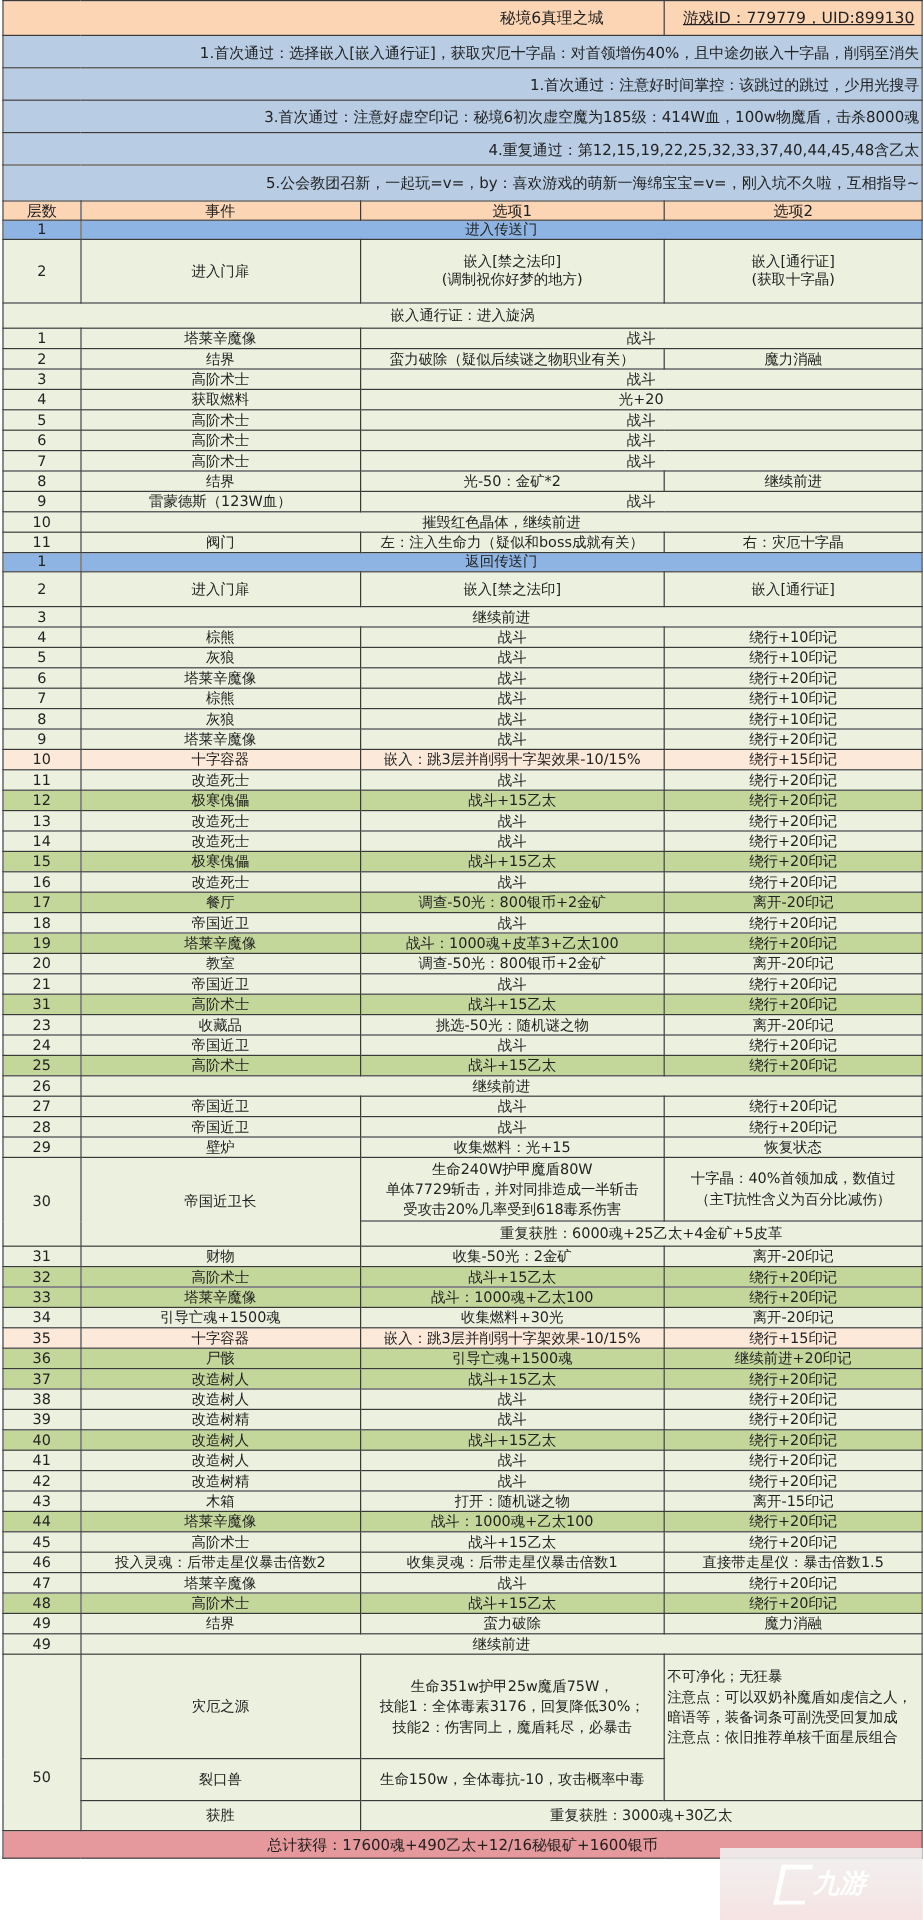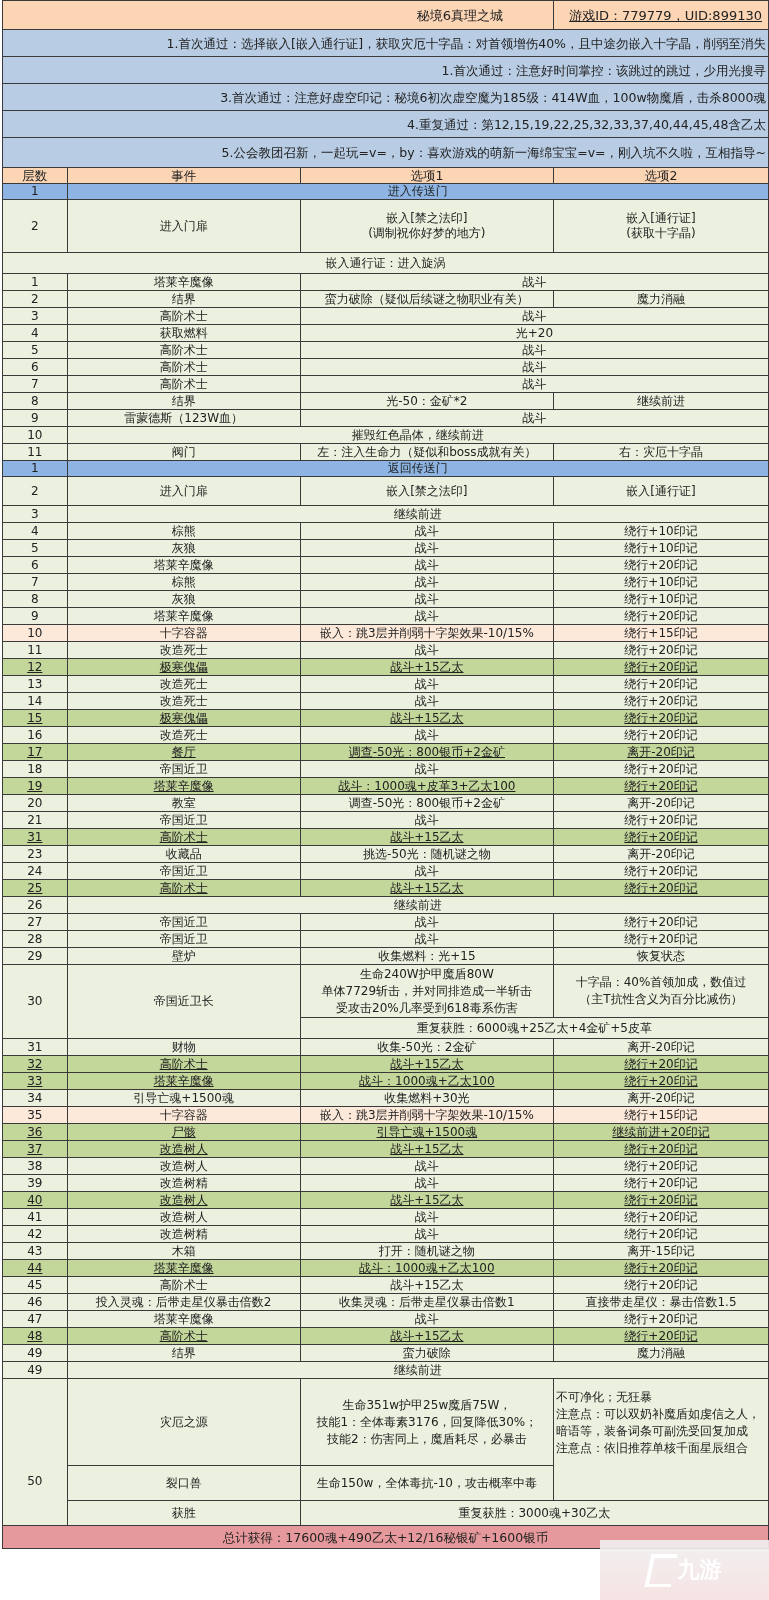--- a/index.html
+++ b/index.html
@@ -8,31 +8,31 @@
   table { border-collapse: collapse; width: 767px; table-layout: fixed; margin-left: 2px; }
   td { border: 1px solid #3a3a3a; text-align: center; font-size: 12px; line-height: 15px; padding: 0 2px;
        white-space: nowrap; overflow: hidden; }
   .c0 { width: 64px; } .c1 { width: 231px; } .c2 { width: 251px; } .c3 { width: 213px; }
   .title-row td { background: #fcd5b5; height: 28px; font-size: 13px; }
   .title-row .uid { text-align: right; padding-right: 6px; text-decoration: underline; }
   .note td { background: #b8cce4; text-align: right; height: 26px; font-size: 12.5px; padding-left: 3px; }
   .hdr td { background: #fcd5b5; height: 15px; font-size: 12.5px; }
   .blue td { background: #8db4e2; height: 14px; }
   .lt td { background: #ebf1de; height: 16px; }
-  .gr td { background: #c4d79b; height: 16px; text-decoration: underline; }
+  .gr td { background: #c4d79b; height: 16px; }
   .pk td { background: #fde9d9; height: 16px; }
   .tall td { height: 52px; }
   .tall2 td { height: 28px; }
   .wrap { white-space: normal; line-height: 17px; }
   .left { text-align: left; }
   .total td { background: #e6999c; height: 22px; font-size: 12.5px; }
   .watermark { position: absolute; left: 600px; right: 0; top: 1540px; bottom: 0;
                background: linear-gradient(180deg, rgba(240,240,240,0.9), rgba(245,225,225,0.95));
                display: flex; align-items: center; justify-content: center; gap: 4px;
-               color: #ffffff; font-size: 22px; font-weight: bold; }
+               color: #ffffff; font-size: 22px; font-weight: bold; font-style: italic; }
   .wm-icon { width: 22px; height: 26px; border: 4px solid #fff; border-right: none; border-bottom-width: 3px; transform: skewX(-12deg); }
 </style>
 </head>
 <body>
 
 <table>
   <colgroup>
       <col class="c0">
       <col class="c1">
       <col class="c2">

